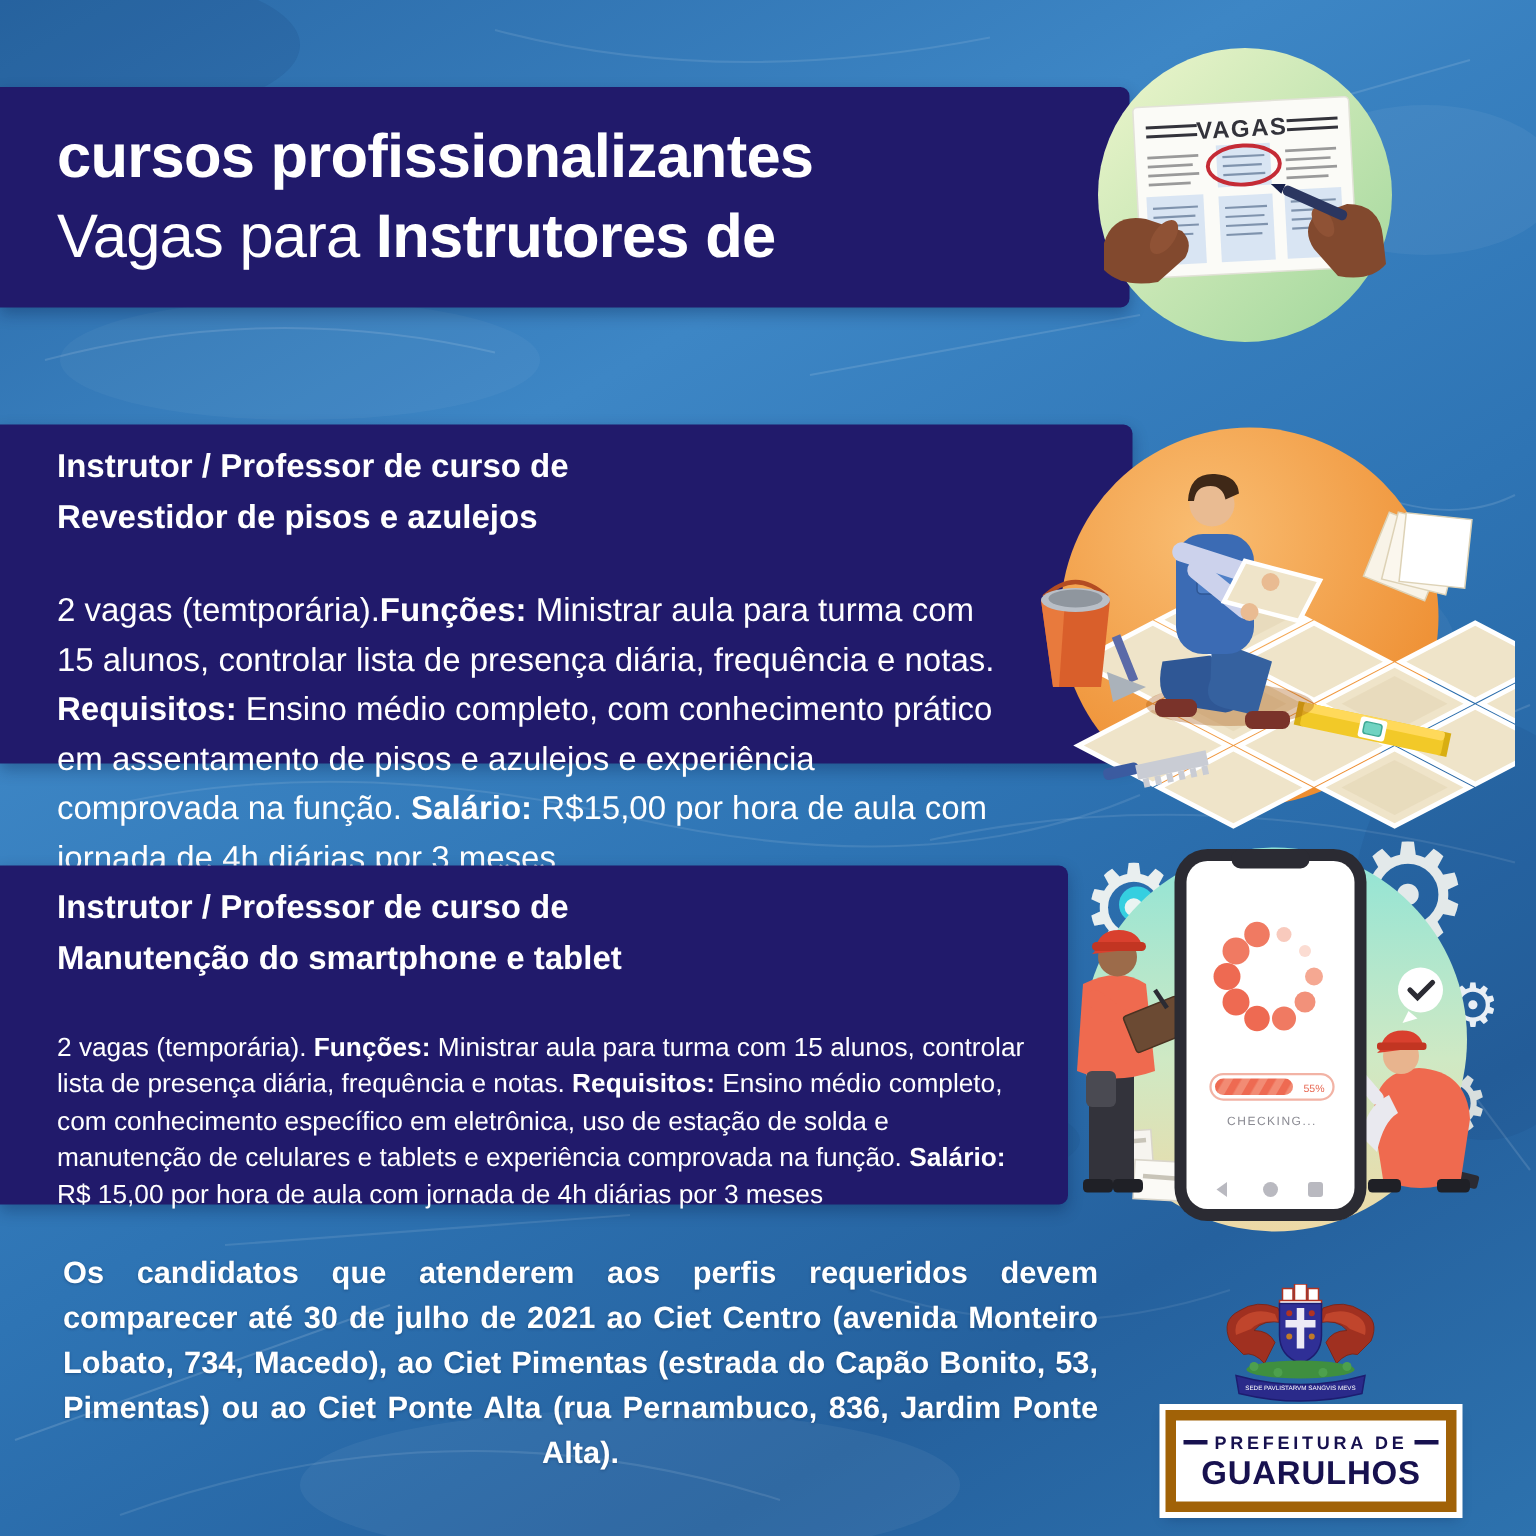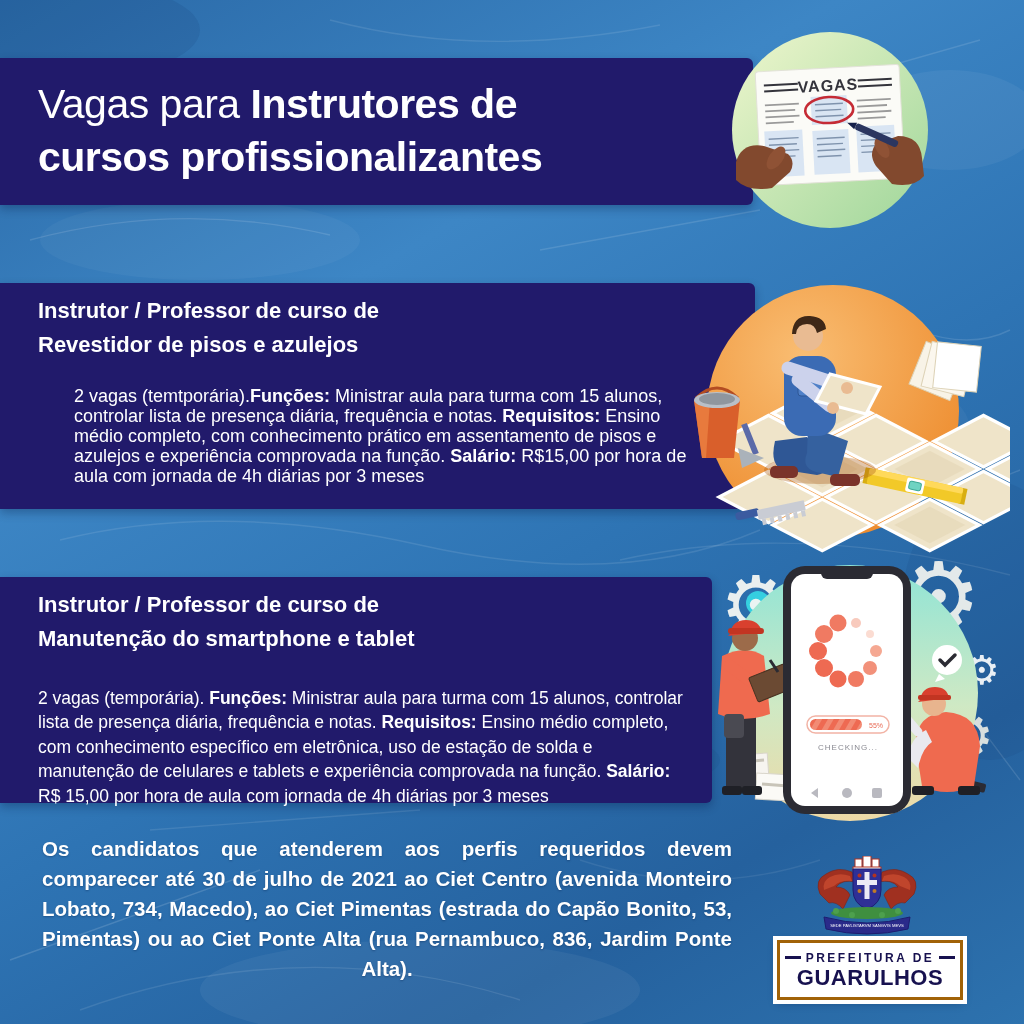--- a/index.html
+++ b/index.html
@@ -17,38 +17,38 @@
   #job1-panel{top:283px;width:755px;height:226px;}
   #job2-panel{top:577px;width:712px;height:226px;}
 
   .poster-title{position:absolute;left:38px;top:20px;color:#ffffff;font-size:41px;line-height:53px;
                 letter-spacing:-.5px;white-space:nowrap;}
   .poster-title b{font-weight:700;}
   .poster-title span{font-weight:400;}
 
   .job-title{position:absolute;left:38px;color:#ffffff;font-weight:700;font-size:22px;line-height:34px;white-space:nowrap;}
   .job-desc{position:absolute;left:38px;color:#ffffff;}
-  #job1-desc{top:85px;width:632px;font-size:18px;line-height:20px;margin-left:36px;}
+  #job1-desc{top:85px;width:632px;font-size:22px;line-height:33px;}
   #job2-desc{top:91px;width:648px;font-size:17.5px;line-height:24.5px;}
   .job-desc b{font-weight:700;}
   #job1-title{top:11px;} #job2-title{top:11px;}
 
   
   #vagas-illu{left:730px;top:30px;z-index:3;}
   #tiles-illu{left:680px;top:278px;z-index:3;}
   #phone-illu{left:690px;top:548px;z-index:3;}
 
   
   #footer-text{left:42px;top:834px;width:690px;color:#ffffff;font-weight:700;font-size:20.5px;
                line-height:30px;text-align:justify;text-align-last:center;z-index:2;
                text-shadow:0 1px 2px rgba(0,30,70,.35);}
 
   
   #crest{left:812px;top:856px;z-index:3;}
-  #gov-box{left:777px;top:940px;width:180px;height:54px;background:#ffffff;border:3px solid #a16207;
+  #gov-box{left:777px;top:940px;width:180px;height:54px;background:#ffffff;border:7px solid #a16207;
            box-shadow:0 0 0 4px #ffffff,0 3px 8px rgba(0,20,60,.35);z-index:3;
            display:flex;flex-direction:column;align-items:center;justify-content:center;}
   #gov-line1{display:flex;align-items:center;gap:5px;color:#17114f;font-size:12px;font-weight:700;
              letter-spacing:2.5px;margin-top:1px;}
   #gov-line1 .rule{width:16px;height:3px;background:#17114f;}
   #gov-line2{color:#17114f;font-size:22px;font-weight:700;letter-spacing:.5px;line-height:26px;}
 
   .texture{z-index:1;pointer-events:none;}
 </style>
 </head>
@@ -82,22 +82,22 @@
     </g>
     <g fill="#0a2c55">
       <ellipse cx="60" cy="30" rx="140" ry="50" opacity="0.10"></ellipse>
       <ellipse cx="990" cy="620" rx="90" ry="140" opacity="0.08"></ellipse>
       <ellipse cx="520" cy="760" rx="200" ry="40" opacity="0.06"></ellipse>
     </g>
   </svg>
 
   <div id="title-band" class="navy-panel">
     <div class="poster-title">
+      <div><b>cursos profissionalizantes</b></div>
       <div><span>Vagas para </span><b>Instrutores de</b></div>
-      <div><b>cursos profissionalizantes</b></div>
     </div>
   </div>
 
   <svg id="vagas-illu" class="abs" width="200" height="200" viewBox="0 0 200 200">
     <defs>
       <linearGradient id="gGreen" x1="0" y1="0" x2="1" y2="1">
         <stop offset="0" stop-color="#eef6cd"></stop>
           <stop offset="1" stop-color="#9fd69a"></stop>
       </linearGradient>
     </defs>

